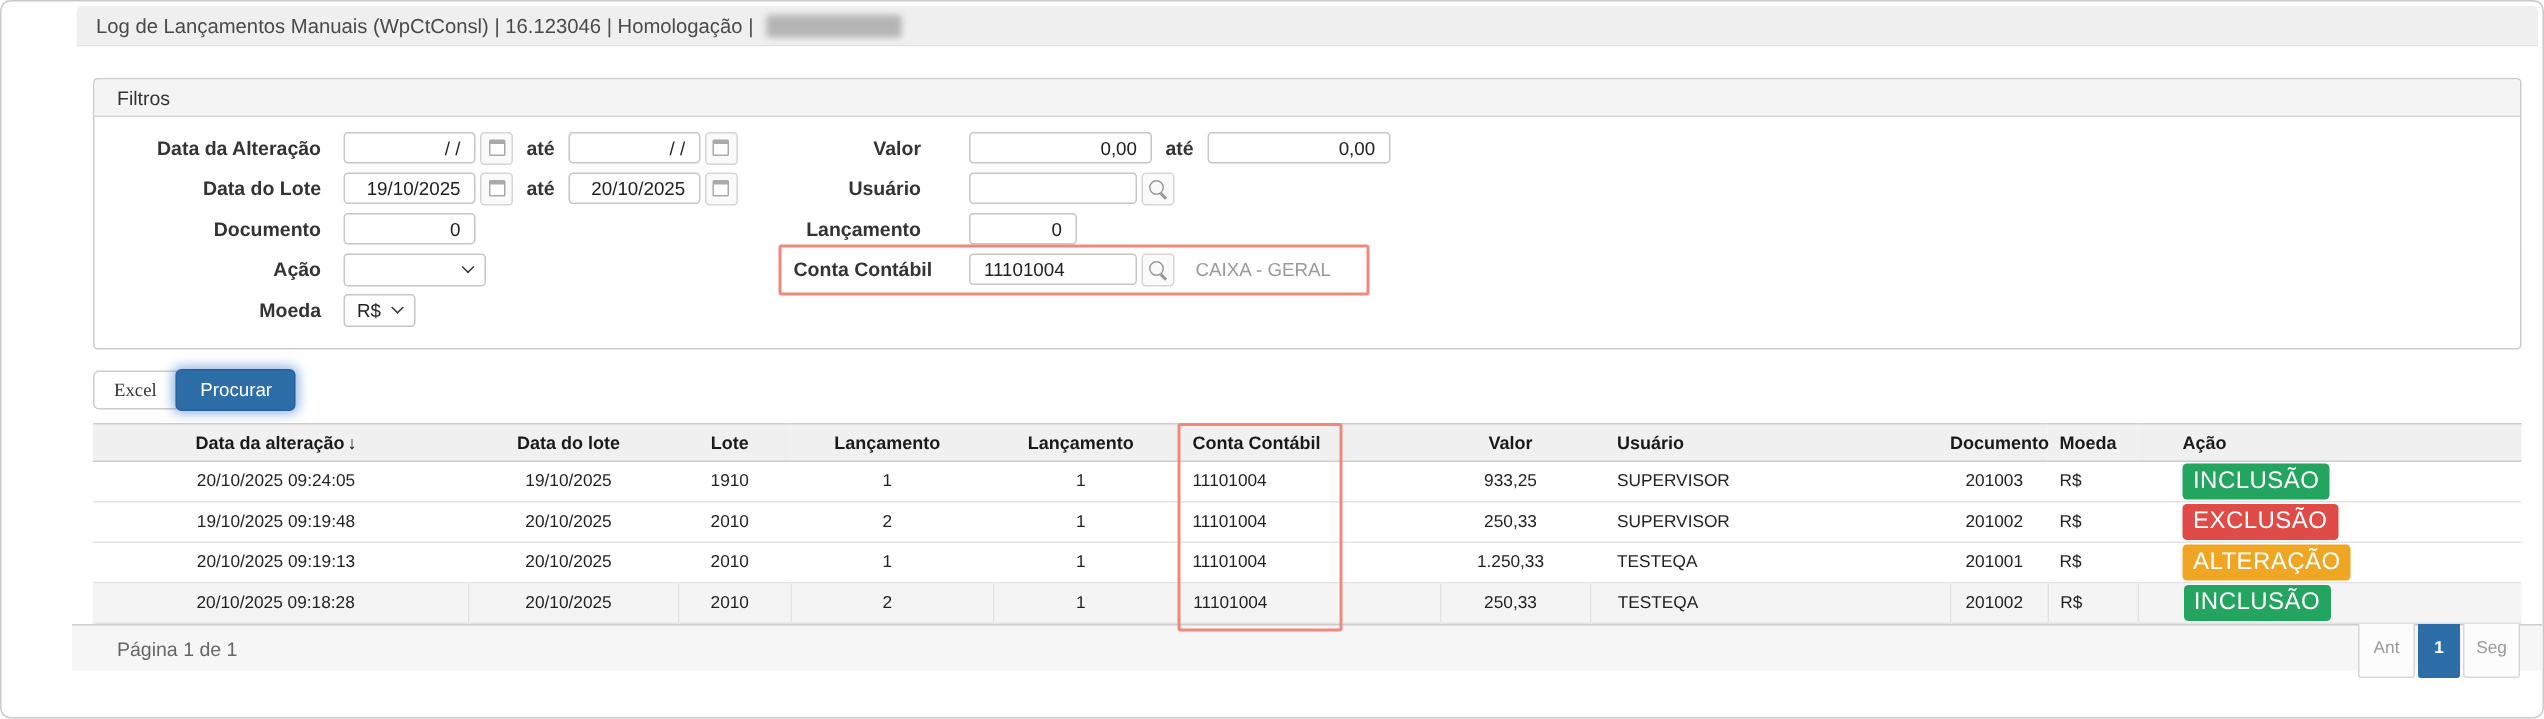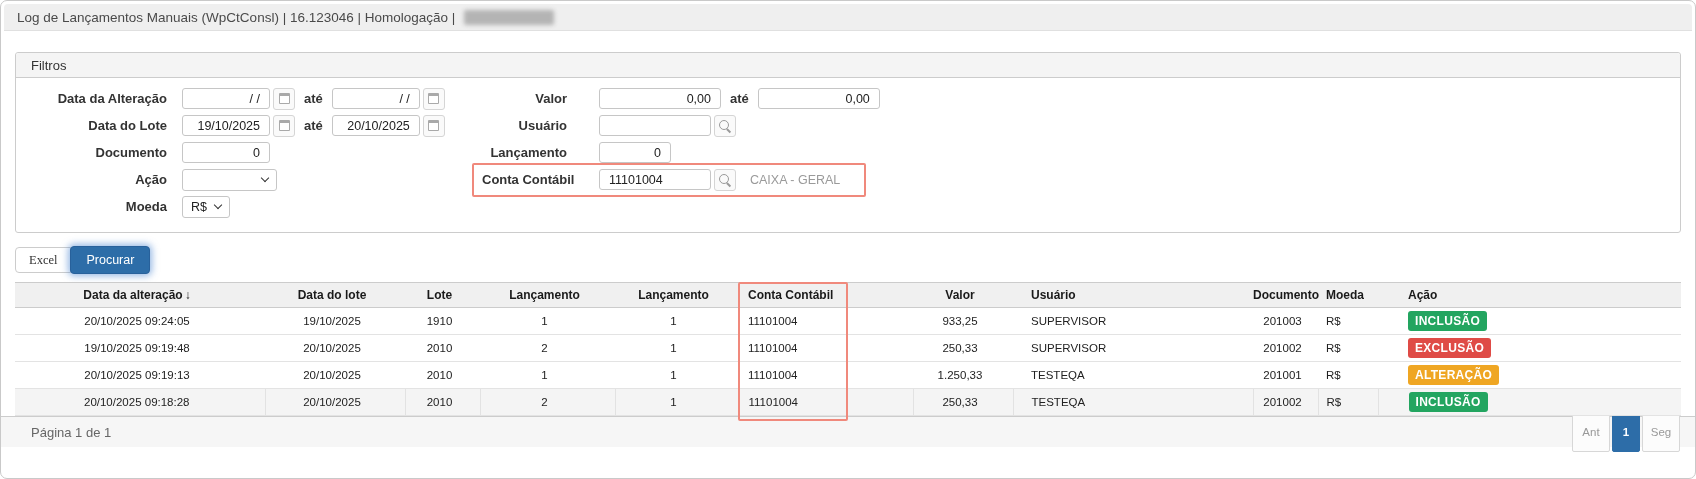--- a/index.html
+++ b/index.html
@@ -1,17 +1,17 @@
 <!DOCTYPE html>
 <html><head>
 <meta charset="utf-8">
 <style>
   * { box-sizing: border-box; margin: 0; padding: 0; }
   html, body { width: 1696px; height: 479px; background: #fff; font-family: "Liberation Sans", sans-serif; }
-  .app { position: absolute; inset: 0; border: 1px solid #c9c9c9; border-radius: 7px; overflow: hidden; background: #fff; }
+  .app { position: absolute; inset: 0; border: 1px solid #c9c9c9; border-radius: 7px; overflow: hidden; background: #fff; padding-left: 47px; }
 
   
   .titlebar { margin: 3px 3px 0; height: 27px; background: #efefef; border-bottom: 1px solid #e0e0e0; display: flex; align-items: center; padding: 0 13px; color: #4a4a4a; font-size: 13.5px; border-radius: 4px 4px 0 0; }
   .redacted { width: 90px; height: 15px; background: #b4b4b4; margin-left: 9px; filter: blur(2px); border-radius: 2px; display: inline-block; }
 
   
   .filters-panel { margin: 21px 14px 0; border: 1px solid #ccc; border-radius: 3px; }
   .filters-header { height: 25px; line-height: 25px; background: #f4f4f4; border-bottom: 1px solid #ccc; padding-left: 15px; font-size: 13px; color: #333; border-radius: 3px 3px 0 0; }
   .filters-body { padding: 9px 0 10px 16px; position: relative; }
   .frow { display: flex; align-items: center; height: 23px; margin-bottom: 4px; }
@@ -62,21 +62,21 @@
   tr.alt td { background: #f4f4f4; border-left: 1px solid #e2e2e2; }
   tr.alt td:first-child { border-left: none; }
   .ar { text-align: center; padding-right: 6px; }
   .al { text-align: left; }
   .pad-conta { padding-left: 10px; }
   .pad-user { padding-left: 18px; }
   .pad-moeda { padding-left: 8px; }
   .pad-acao { padding-left: 30px; }
   .sort-arrow { font-weight: bold; margin-left: 2px; }
 
-  .badge { display: inline-block; padding: 3px 7px; border-radius: 3px; color: #fff; font-weight: bold; font-size: 12px; letter-spacing: 0.3px; }
+  .badge { display: inline-block; padding: 3px 7px; border-radius: 3px; color: #fff; font-weight: normal; font-size: 16px; letter-spacing: 0.3px; }
   .b-green { background: #23a560; }
   .b-red { background: #df4b46; }
   .b-orange { background: #efa623; }
 
   
   .footer { height: 31px; background: #f6f6f6; border-top: 1px solid #ccc; display: flex; align-items: center; justify-content: space-between; padding: 0 15px; }
   .pag-info { color: #666; font-size: 13px; margin-left: 15px; }
   .pager { display: flex; gap: 2px; }
   .pbtn { min-width: 38px; height: 40px; border: 1px solid #d7d7d7; background: #fcfcfc; color: #999; font-size: 11.5px; border-radius: 2px; font-family: inherit; cursor: pointer; }
   .pbtn.active { background: #2d6da8; color: #fff; border-color: #2d6da8; min-width: 28px; font-weight: bold; }

